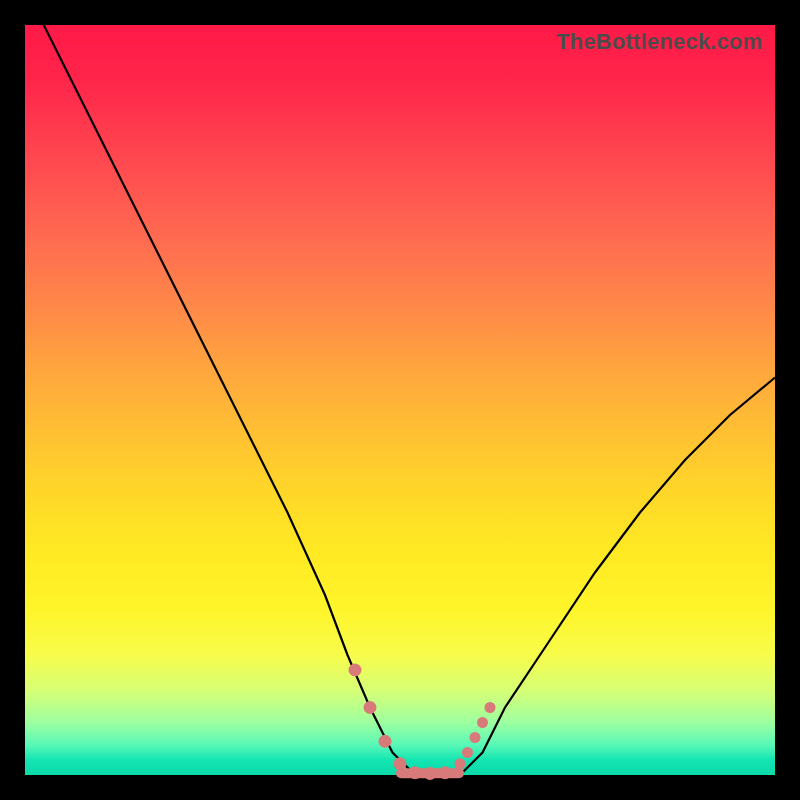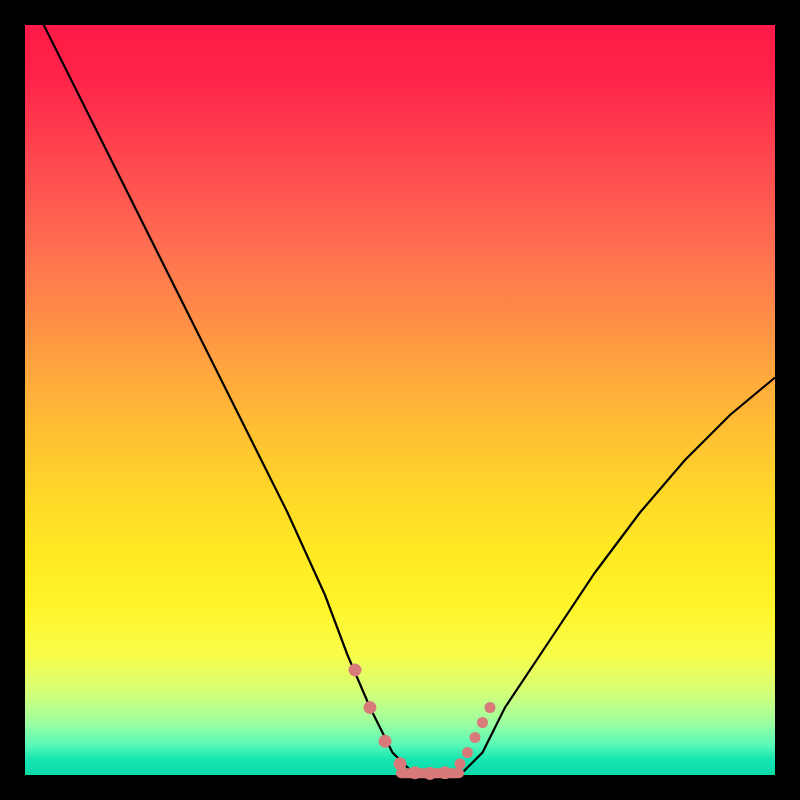--- a/index.html
+++ b/index.html
@@ -57,20 +57,21 @@
     fill: #d97a7a;
   }
   .markers rect {
     fill: #d97a7a;
   }
 </style>
 </head>
 <body>
 <div class="frame">
   <div class="plot-area">
+    <div class="watermark">TheBottleneck.com</div>
     <svg class="curve" viewBox="0 0 750 750">
 
       <path id="leftPath" d="M -60.00 -187.50 L 0.00 -37.50 L 37.50 37.50 L 75.00 112.50 L 112.50 187.50 L 150.00 262.50 L 187.50 337.50 L 225.00 412.50 L 262.50 487.50 L 300.00 570.00 L 322.50 630.00 L 345.00 682.50 L 367.50 727.50 L 390.00 750.00 " stroke="#000" stroke-width="2.2" fill="none"></path>
       <path id="rightPath" d="M435.00 750.00 L457.50 727.50 L480.00 682.50 L525.00 615.00 L570.00 547.50 L615.00 487.50 L660.00 435.00 L705.00 390.00 L750.00 352.50 " stroke="#000" stroke-width="2.2" fill="none"></path>
       <path id="flatPath" d="M390.00 750.00 L412.50 750.00 L435.00 750.00 " stroke="#000" stroke-width="2.2" fill="none"></path>
       <g class="markers" id="markers">
           <rect x="371.00" y="743.13" width="68.00" height="10" rx="5"></rect>
           <circle cx="330.00" cy="645.00" r="6.5"></circle>
           <circle cx="345.00" cy="682.50" r="6.5"></circle>
           <circle cx="360.00" cy="716.25" r="6.5"></circle>

